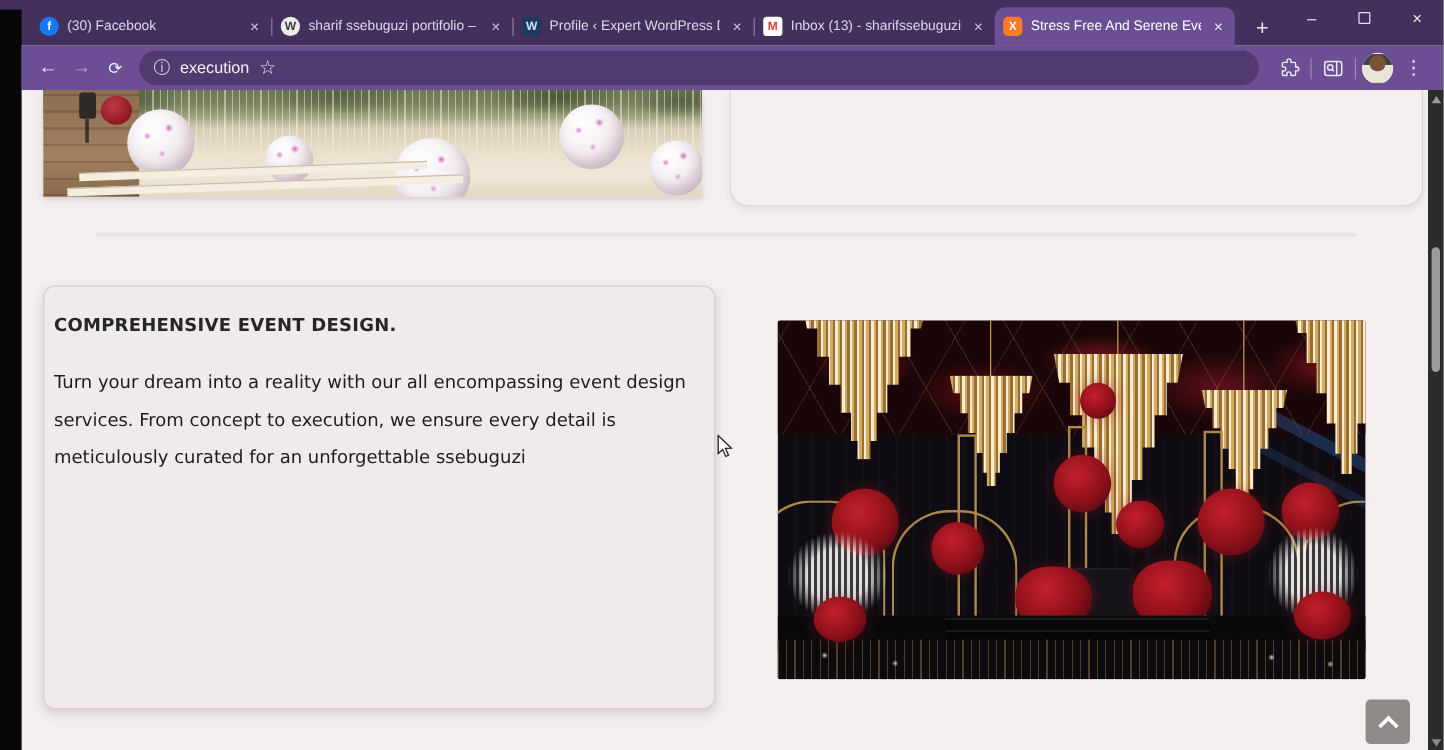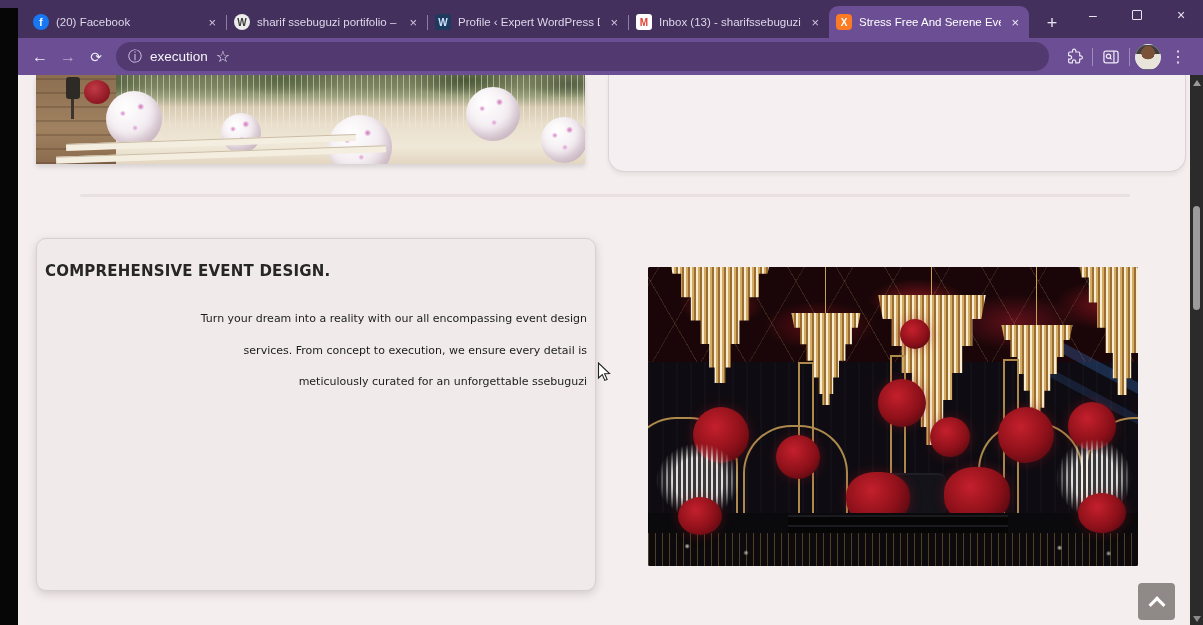--- a/index.html
+++ b/index.html
@@ -55,21 +55,21 @@
   .sb-thumb { position:absolute; left:3px; top:131px; width:7px; height:104px; border-radius:4px; background:#9c9c9c; }
 
   
   .top-card { position:absolute; left:590px; top:0; width:578px; height:97px; background:#f5eff1;
     border:1px solid #dcd3d6; border-top:none; border-radius:0 0 16px 16px; box-shadow:0 3px 4px rgba(0,0,0,.06); }
   .soft-divider { position:absolute; left:62px; top:119px; width:1050px; height:3px; border-radius:2px; background:rgba(180,158,165,.16); }
   .main-card { position:absolute; left:18px; top:163px; width:560px; height:353px; background:#f1eaea;
     border:1px solid #d8d0d0; border-radius:10px; box-shadow:0 3px 8px rgba(120,100,105,.25); padding:23px 8px 0 8px; }
   .main-card h2 { font-family:"DejaVu Sans", sans-serif; font-size:15px; font-weight:bold; color:#262626; letter-spacing:.2px; }
   .body-lines { margin-top:23px; }
-  .body-line { font-family:"DejaVu Sans", sans-serif; font-size:11px; color:#1c1c1c; line-height:31.5px; white-space:nowrap;text-align:right; }
+  .body-line { font-family:"DejaVu Sans", sans-serif; font-size:15px; color:#1c1c1c; line-height:31.5px; white-space:nowrap; }
 
   
   .hero { position:absolute; left:18px; top:0; width:549px; height:89px; overflow:hidden;
     background:linear-gradient(180deg,#6f7853 0,#7d8560 14%,#9aa07b 24%,#d8cbb2 36%,#e9dfcc 56%,#f0e8d8 80%,#e3d6c1 100%);
     box-shadow:0 3px 5px rgba(0,0,0,.12); }
   .hero-green { position:absolute; inset:0;
     background: radial-gradient(70px 26px at 12% 8%, #4c5a38, transparent 70%),
       radial-gradient(90px 24px at 45% 4%, #55643f, transparent 70%),
       radial-gradient(80px 22px at 78% 6%, #4a5836, transparent 70%),
       radial-gradient(60px 20px at 97% 10%, #556043, transparent 70%); }
@@ -142,21 +142,21 @@
 </style>
 </head>
 <body>
 
 <div class="screen">
 
   <div class="tabstrip">
     <div class="tabs">
       <div class="tab">
         <span class="favicon fav-fb">f</span>
-        <span class="tab-label">(20) Facebook</span>
+        <span class="tab-label">(30) Facebook</span>
         <span class="tab-close">×</span>
       </div>
       <div class="tab-sep"></div>
       <div class="tab">
         <span class="favicon fav-wp">W</span>
         <span class="tab-label">sharif ssebuguzi portifolio – T</span>
         <span class="tab-close">×</span>
       </div>
       <div class="tab-sep"></div>
       <div class="tab">

